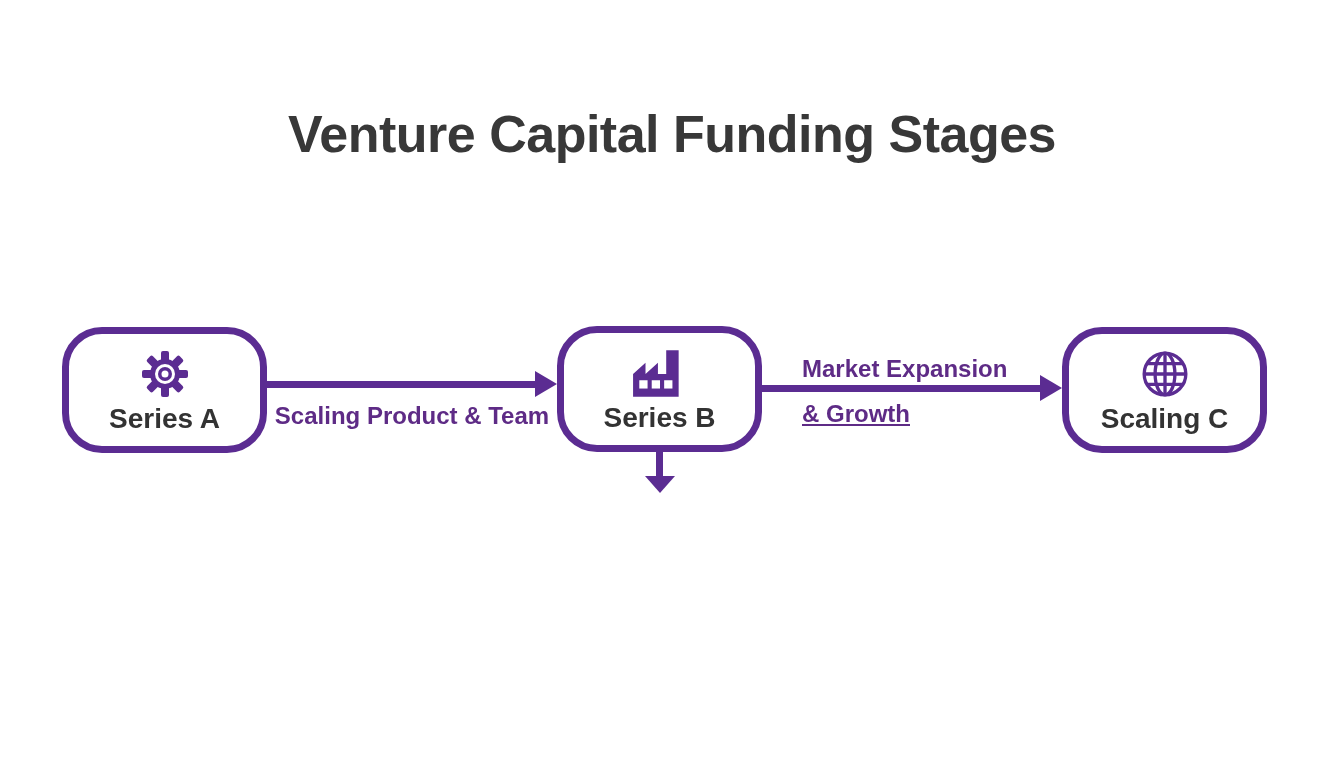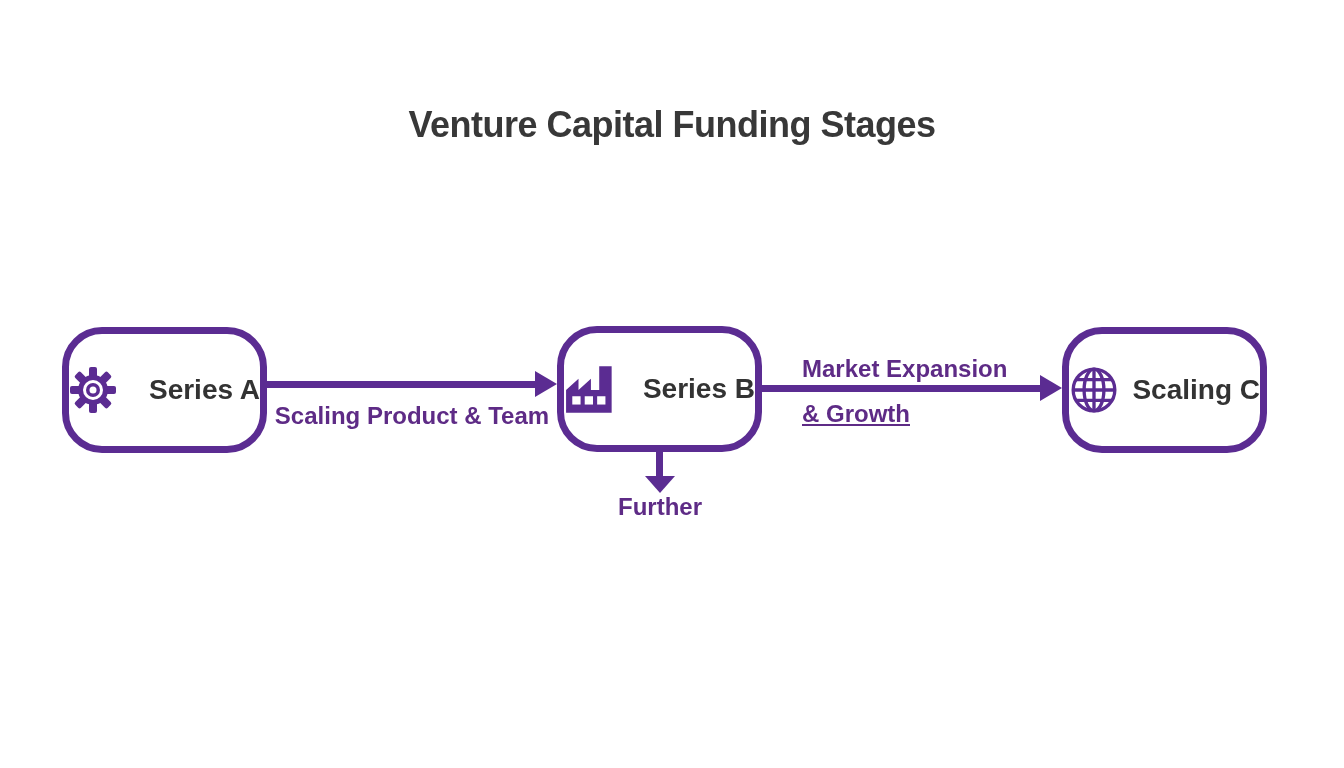--- a/index.html
+++ b/index.html
@@ -21,36 +21,37 @@
     background: var(--background);
     overflow: hidden;
   }
 
   .title {
     position: absolute;
     top: 104px;
     left: 0;
     width: 100%;
     text-align: center;
-    font-size: 36px;
+    font-size: 52px;
     font-weight: bold;
     letter-spacing: -0.5px;
     color: var(--title_text);
   }
 
   .node {
     position: absolute;
     width: 205px;
     height: 126px;
     background: var(--node_fill);
     border: 7px solid var(--accent);
     border-radius: 40px;
     display: flex;
+    flex-direction: column;
     align-items: center;
-    justify-content: space-between;
+    justify-content: center;
     gap: 4px;
   }
   .node-a { left: 62px;   top: 327px; }
   .node-b { left: 557px;  top: 326px; }
   .node-c { left: 1062px; top: 327px; }
 
   .node-label {
     font-size: 28px;
     font-weight: bold;
     color: var(--node_text);
@@ -168,16 +169,15 @@
   <div class="edge-line-h edge-bc-line"></div>
   <div class="arrowhead-right edge-bc-head"></div>
   <div class="edge-label edge-bc-label">
     <span class="line">Market Expansion</span>
     <span class="line line2">&amp; Growth</span>
   </div>
 
   <div class="edge-line-v edge-bdown-line"></div>
   <div class="arrowhead-down edge-bdown-head"></div>
   <div class="edge-label edge-bdown-label">
-    <span class="line">Further</span>
   </div>
 
 </div>
 
 </body></html>

